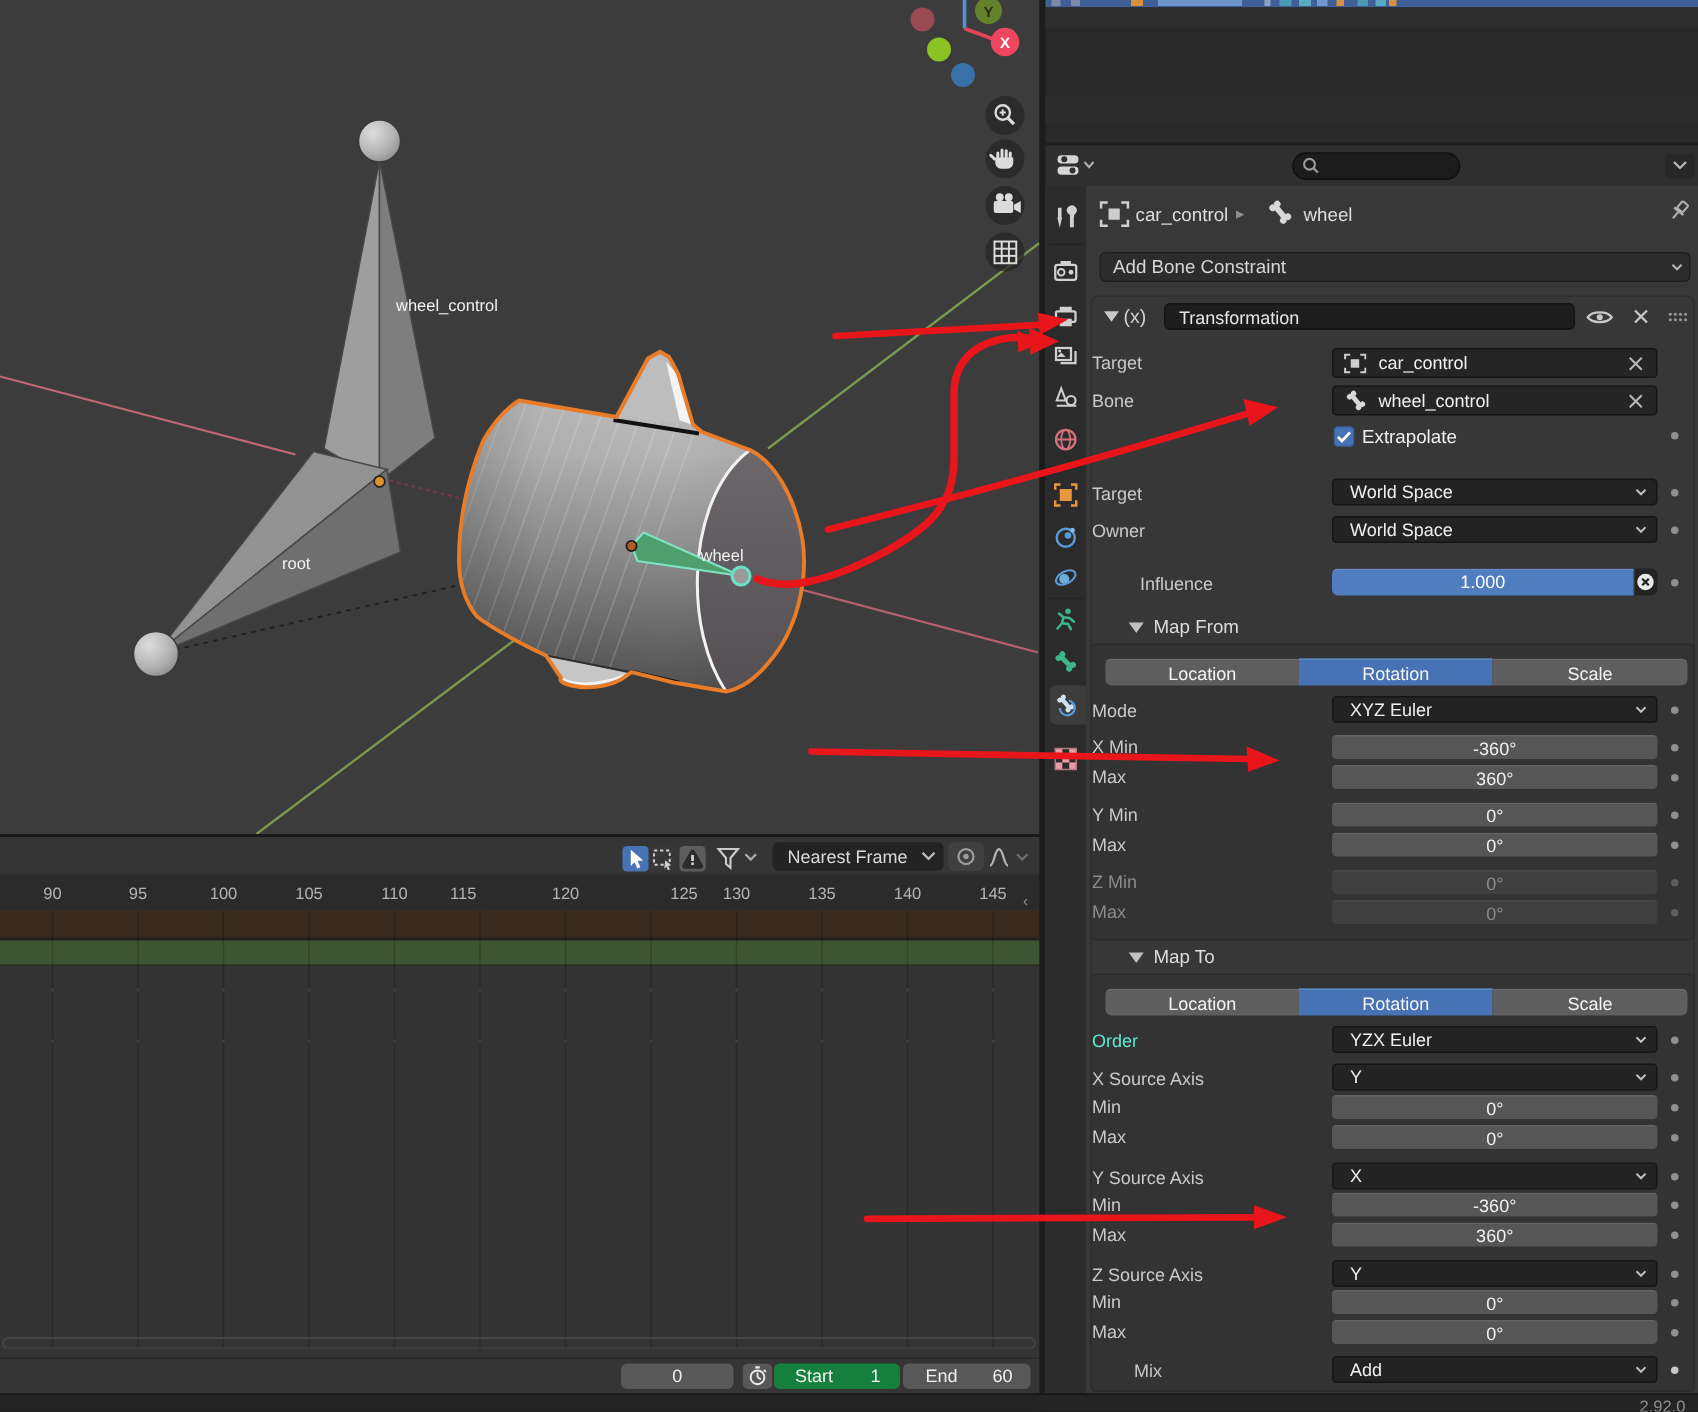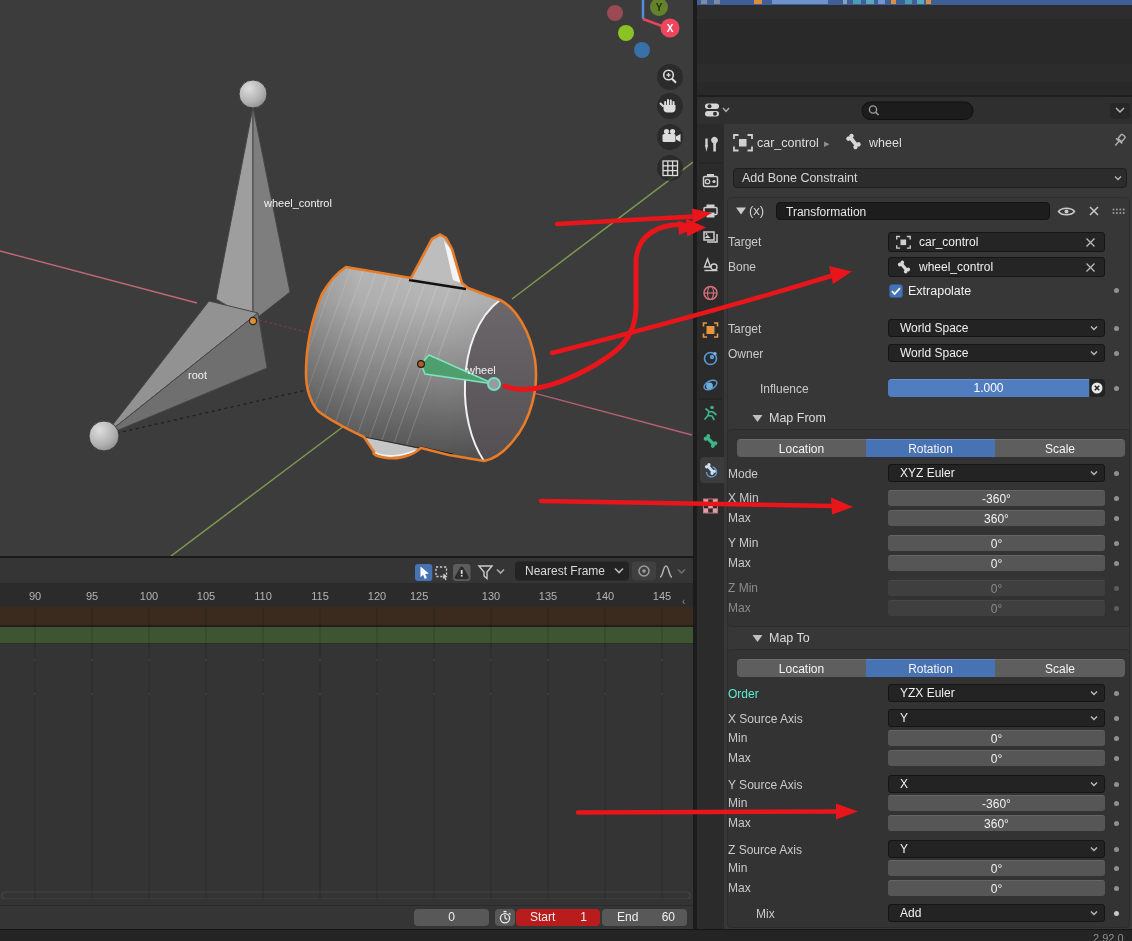--- a/index.html
+++ b/index.html
@@ -155,23 +155,23 @@
       <circle cx="644" cy="13" r="1.8" fill="#9c9c9c"></circle>
       <path d="M660,19 c3,0 3,-11 6,-11 s3,11 6,11" fill="none" stroke="#b5b5b5" stroke-width="1.5"></path>
       <path d="M678,11.5 l3.5,3.5 3.5,-3.5" fill="none" stroke="#6f6f6f" stroke-width="1.5"></path>
     </svg>
     <div class="abs" style="left:0px;top:583px;width:693px;height:24px;background:#2b2b2b"></div>
     <div class="abs" style="left:15px;top:590px;width:40px;text-align:center;font-size:11px;color:#b4b4b4">90</div>
     <div class="abs" style="left:72px;top:590px;width:40px;text-align:center;font-size:11px;color:#b4b4b4">95</div>
     <div class="abs" style="left:129px;top:590px;width:40px;text-align:center;font-size:11px;color:#b4b4b4">100</div>
     <div class="abs" style="left:186px;top:590px;width:40px;text-align:center;font-size:11px;color:#b4b4b4">105</div>
     <div class="abs" style="left:243px;top:590px;width:40px;text-align:center;font-size:11px;color:#b4b4b4">110</div>
-    <div class="abs" style="left:300px;top:590px;width:40px;text-align:center;font-size:11px;color:#b4b4b4">115</div>
+    <div class="abs" style="left:300px;top:590px;width:40px;font-size:11px;color:#b4b4b4">115</div>
     <div class="abs" style="left:357px;top:590px;width:40px;text-align:center;font-size:11px;color:#b4b4b4">120</div>
-    <div class="abs" style="left:410px;top:590px;width:40px;font-size:11px;color:#b4b4b4">125</div>
+    <div class="abs" style="left:436px;top:590px;width:40px;text-align:center;font-size:11px;color:#b4b4b4">125</div>
     <div class="abs" style="left:471px;top:590px;width:40px;text-align:center;font-size:11px;color:#b4b4b4">130</div>
     <div class="abs" style="left:528px;top:590px;width:40px;text-align:center;font-size:11px;color:#b4b4b4">135</div>
     <div class="abs" style="left:585px;top:590px;width:40px;text-align:center;font-size:11px;color:#b4b4b4">140</div>
     <div class="abs" style="left:642px;top:590px;width:40px;text-align:center;font-size:11px;color:#b4b4b4">145</div>
     <div class="abs" style="left:0px;top:607px;width:693px;height:18px;background:#3a2b1e"></div>
     <div class="abs" style="left:0px;top:625px;width:693px;height:2px;background:#252017"></div>
     <div class="abs" style="left:0px;top:627px;width:693px;height:16px;background:#3d5533"></div>
     <div class="abs" style="left:0px;top:643px;width:693px;height:1px;background:#2a3323"></div>
     <svg class="abs" style="left:0px;top:607px" width="693" height="292" viewBox="0 0 693 292">
       <line x1="35" y1="0" x2="35" y2="292" stroke="#000000" stroke-opacity="0.18" stroke-width="1"></line>
@@ -216,21 +216,21 @@
     <div class="abs" style="left:0px;top:905px;width:693px;height:24px;background:#353535;border-top:1px solid #2a2a2a;box-sizing:border-box"></div>
     <div class="abs" style="left:414px;top:909px;width:75px;height:17px;background:#585858;border-radius:4px;color:#f0f0f0;font-size:12px;text-align:center;line-height:17px">0</div>
     <svg class="abs" style="left:495px;top:909px" width="20" height="17" viewBox="0 0 20 17">
       <rect width="20" height="17" rx="4" fill="#585858"></rect>
       <circle cx="10" cy="9.2" r="4.6" fill="none" stroke="#eeeeee" stroke-width="1.3"></circle>
       <line x1="10" y1="9.2" x2="10" y2="6" stroke="#eeeeee" stroke-width="1.2"></line>
       <line x1="10" y1="9.2" x2="12.2" y2="10.4" stroke="#eeeeee" stroke-width="1.2"></line>
       <line x1="8.5" y1="2.6" x2="11.5" y2="2.6" stroke="#eeeeee" stroke-width="1.4"></line>
       <line x1="14.2" y1="4.2" x2="15.6" y2="5.6" stroke="#eeeeee" stroke-width="1.2"></line>
     </svg>
-    <div class="abs" style="left:516px;top:909px;width:84px;height:17px;background:#b91c1c;border-radius:4px;color:#f0f0f0;font-size:12px;line-height:17px"><span style="padding-left:14px">Start</span><span style="float:right;padding-right:13px">1</span></div>
+    <div class="abs" style="left:516px;top:909px;width:84px;height:17px;background:#15803d;border-radius:4px;color:#f0f0f0;font-size:12px;line-height:17px"><span style="padding-left:14px">Start</span><span style="float:right;padding-right:13px">1</span></div>
     <div class="abs" style="left:602px;top:909px;width:85px;height:17px;background:#585858;border-radius:4px;color:#f0f0f0;font-size:12px;line-height:17px"><span style="padding-left:15px">End</span><span style="float:right;padding-right:12px">60</span></div>
 <div class="abs" style="left:693px;top:0px;width:4px;height:941px;background:#1c1c1c"></div>
     <div class="abs" style="left:697px;top:0px;width:435px;height:5px;background:#3f5f96"></div>
     <div class="abs" style="left:701px;top:0px;width:6px;height:4px;background:#7d8aa6"></div>
     <div class="abs" style="left:714px;top:0px;width:6px;height:4px;background:#7d8aa6"></div>
     <div class="abs" style="left:754px;top:0px;width:8px;height:4px;background:#d98f3f"></div>
     <div class="abs" style="left:772px;top:0px;width:56px;height:4px;background:#6f93cc"></div>
     <div class="abs" style="left:843px;top:0px;width:4px;height:4px;background:#8aa0c4"></div>
     <div class="abs" style="left:853px;top:0px;width:8px;height:4px;background:#4a9cb4"></div>
     <div class="abs" style="left:866px;top:0px;width:8px;height:4px;background:#58aabf"></div>

